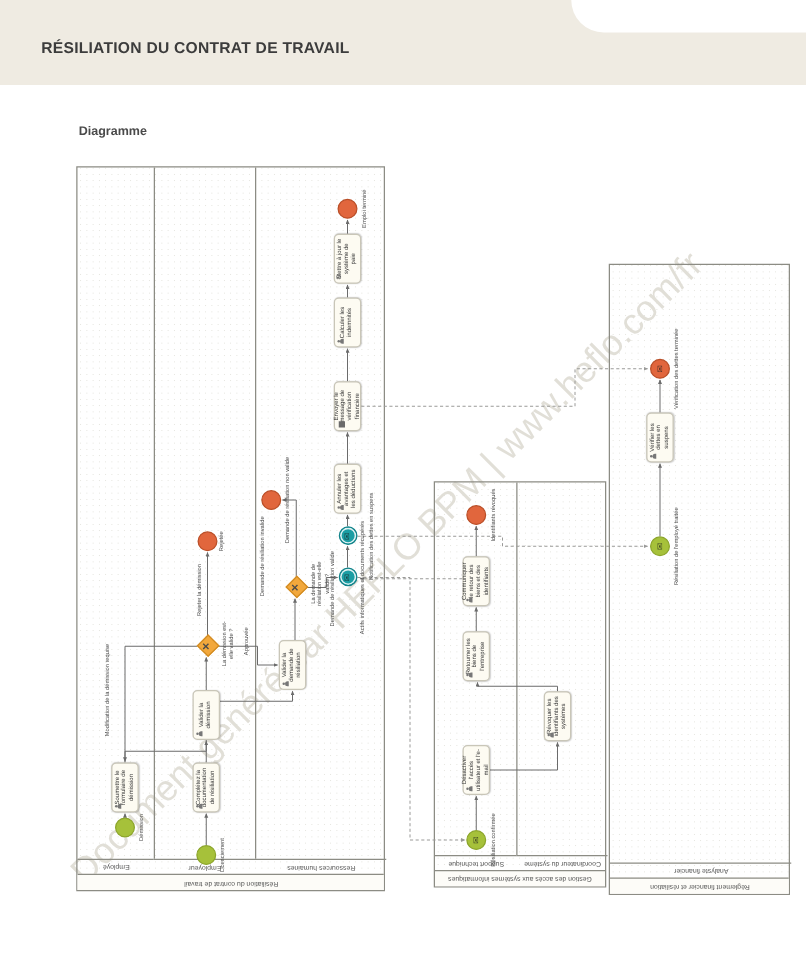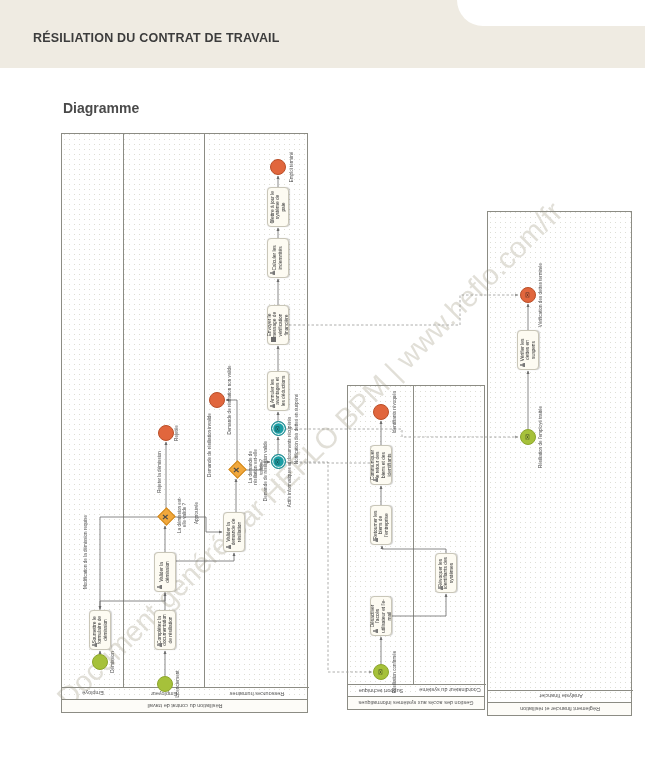--- a/index.html
+++ b/index.html
@@ -1,21 +1,21 @@
 <!DOCTYPE html>
 <html style="--c-start: #A6C13A; --c-end: #E1663D; --c-gw: #F2A83C; --c-int: #1B9EA4; --task-fill: #FDFBF2;"><head>
 <meta charset="utf-8">
 <style>
   html,body{margin:0;padding:0;background:#fff;font-family:"Liberation Sans",sans-serif;}
   #stage{position:relative;width:645px;height:777px;background:#fff;overflow:hidden;}
   
   .band{position:absolute;left:0;top:0;width:100%;height:68px;background:#EFEBE2;}
   .band-corner{position:absolute;right:0;top:0;width:188px;height:26px;background:#fff;border-bottom-left-radius:28px;}
   .page-title{position:absolute;left:33px;top:31px;font-size:12.5px;font-weight:bold;color:#3C3C3C;letter-spacing:.2px;}
-  .section-label{position:absolute;left:63px;top:100px;font-size:14px;font-weight:bold;color:#4A4A4A;}
+  .section-label{position:absolute;left:63px;top:100px;font-size:10px;font-weight:bold;color:#4A4A4A;}
   
   .watermark{position:absolute;left:310px;top:455px;transform:translate(-50%,-50%) rotate(-45deg);
     font-size:29px;color:#C9C5B8;opacity:.55;white-space:nowrap;z-index:1;}
   
   #canvas{position:absolute;left:61px;top:133px;width:584px;height:575px;
     transform-origin:0 0;transform:rotate(-90deg) translateX(-584px);z-index:2;}
   .pool{position:absolute;border:1px solid #8C8C84;box-sizing:border-box;
     background-image:radial-gradient(#DEDED6 .5px,transparent .6px);background-size:5px 5px;}
   .pool-strip{position:absolute;left:0;top:0;bottom:0;width:12px;border-right:1px solid #8C8C84;
     display:flex;align-items:center;justify-content:center;background:#FDFCF8;}

